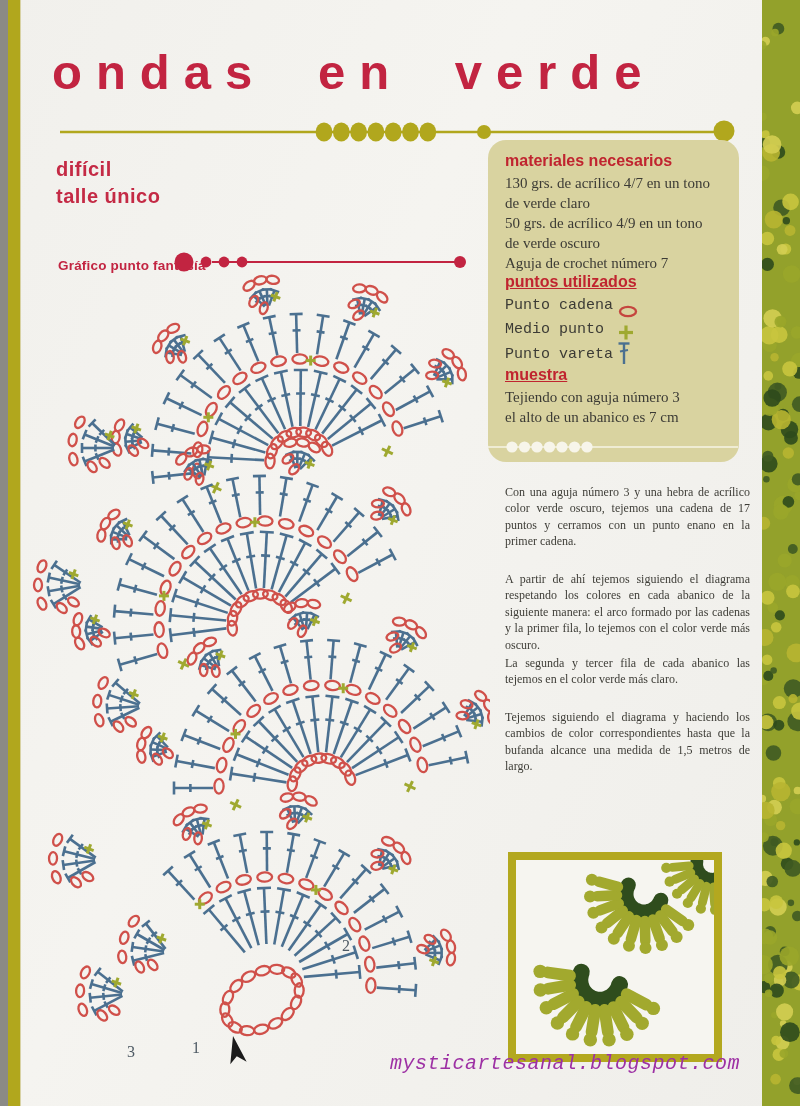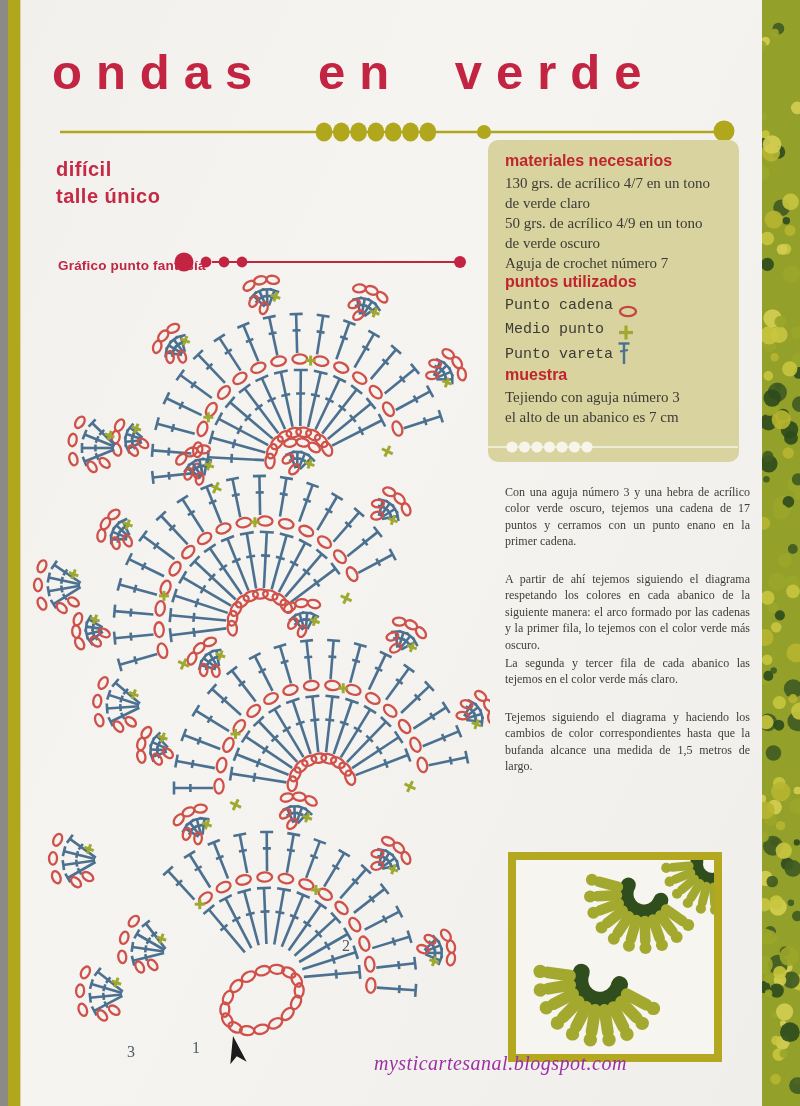--- a/index.html
+++ b/index.html
@@ -7,38 +7,38 @@
         overflow:hidden;font-family:"Liberation Sans",sans-serif;}
   .strip-gray{position:absolute;left:0;top:0;width:8px;height:100%;background:#8b8a86;}
   .strip-olive{position:absolute;left:8px;top:0;width:12px;height:100%;background:#b1a71d;border-right:1px solid #d8d2a4;}
   .adjacent{position:absolute;right:0;top:0;width:38px;height:100%;}
   .page-title{position:absolute;left:52px;top:44px;margin:0;font-size:49px;font-weight:700;
         letter-spacing:14px;word-spacing:24px;color:#c22441;white-space:nowrap;}
   #olive-rule{position:absolute;left:58px;top:118px;}
   .meta{position:absolute;left:56px;top:156px;font-size:20px;font-weight:600;color:#c42a45;line-height:1.33;letter-spacing:.5px;}
   .chart-label{position:absolute;left:58px;top:258px;font-size:13.5px;font-weight:700;color:#c22441;letter-spacing:.2px;}
   #red-rule{position:absolute;left:168px;top:250px;}
-  .infobox{position:absolute;left:488px;top:140px;width:251px;height:322px;background:#d9d3a0;border-radius:10px;
+  .infobox{position:absolute;left:488px;top:140px;width:251px;height:322px;background:#d9d3a0;border-radius:18px;
         box-sizing:border-box;padding:12px 14px 8px 17px;}
   .infobox h3{margin:0 0 3px;font-size:16px;color:#c0242f;font-weight:700;}
   .bodyline{font-family:"Liberation Serif",serif;font-size:15px;line-height:1.34;color:#3c3b35;}
-  .sec{margin-top:12px;}
+  .sec{margin-top:12px;text-decoration:underline;}
   .leg-row{display:flex;align-items:flex-end;font-family:Liberation Mono, monospace;font-size:15px;color:#3c3b35;line-height:1.55;}
   .leg-row .lab{width:112px;}
   .leg-row .sym{display:inline-flex;align-items:center;}
   .dots-row{margin-top:13px;margin-left:-17px;}
   #diagram-wrap{position:absolute;left:30px;top:268px;width:460px;height:810px;}
   .instructions{position:absolute;left:505px;top:484px;width:245px;font-family:"Liberation Serif",serif;
         font-size:12px;line-height:1.37;color:#3e3d37;text-align:justify;}
   .instructions p{margin:0;}
   .instructions p.gap{margin-bottom:21px;}
   .instructions p.small-gap{margin-bottom:2px;}
   .photo{position:absolute;left:508px;top:852px;width:214px;height:210px;background:#b3a81f;}
   .photo-inner{position:absolute;left:8px;top:8px;right:8px;bottom:8px;background:#f6f5f0;overflow:hidden;}
-  .watermark{position:absolute;left:374px;top:1052px;font-family:Liberation Serif, serif;font-style:italic;
+  .watermark{position:absolute;left:390px;top:1052px;font-family:Liberation Mono, monospace;font-style:italic;
         font-size:20px;color:#9d30a4;z-index:6;letter-spacing:.5px;}
 </style>
 </head>
 <body>
 
 <div class="page">
 
   <div class="strip-gray"></div>
   <div class="strip-olive"></div>
 

